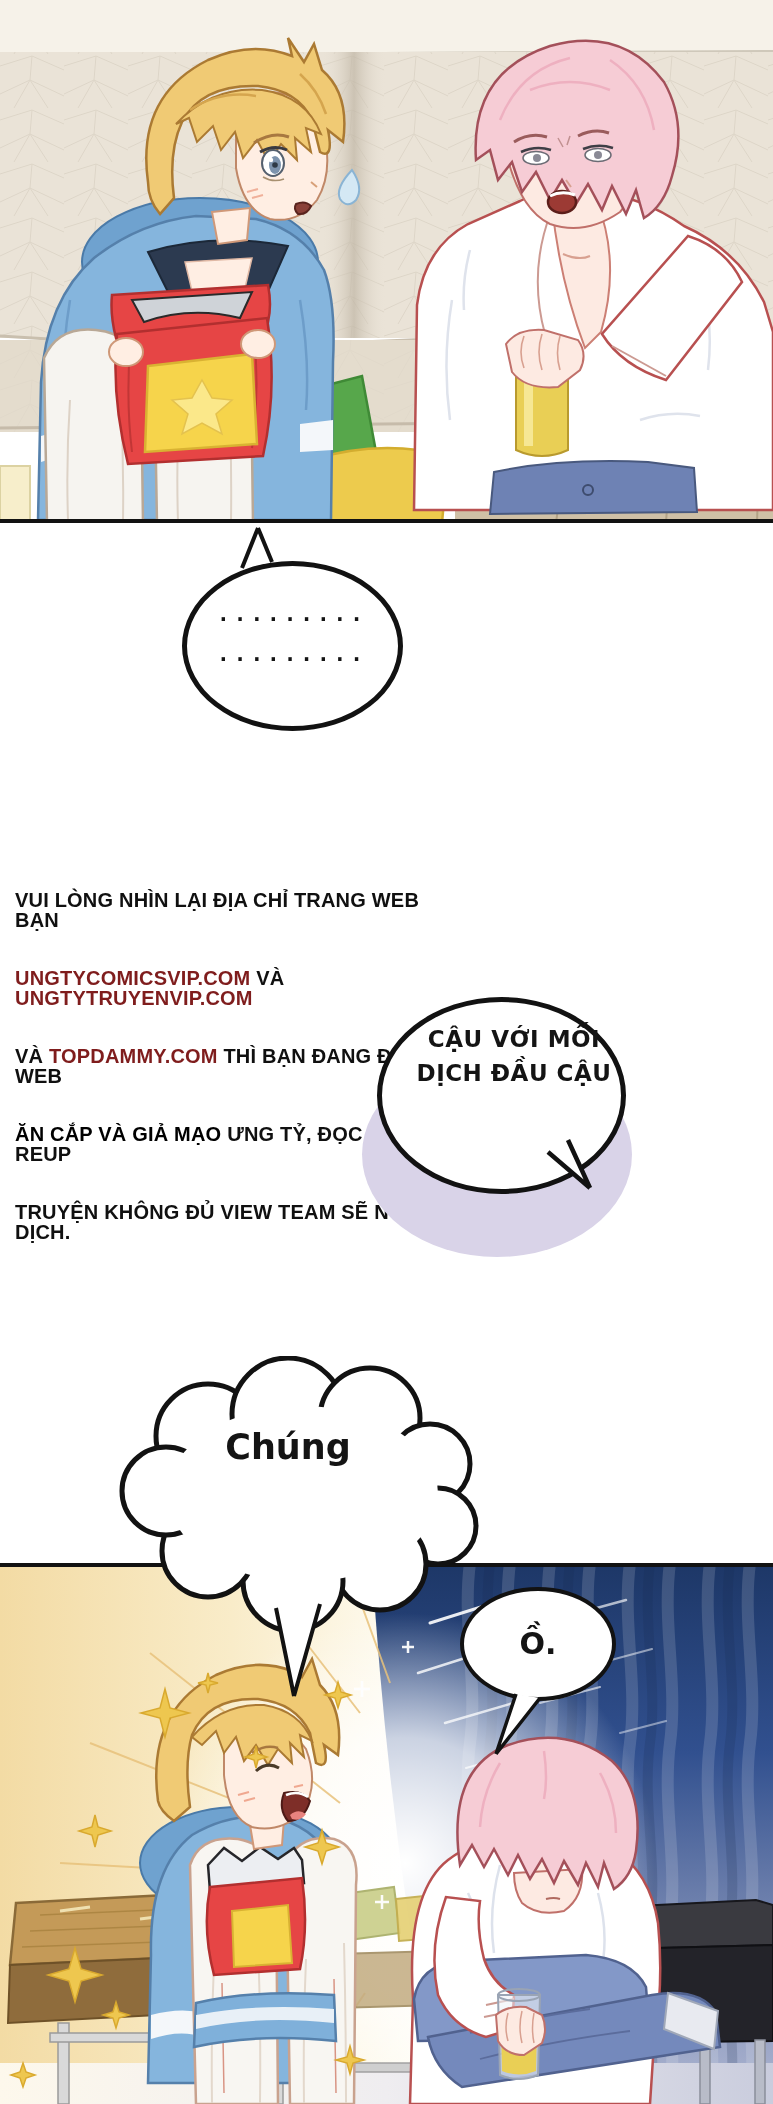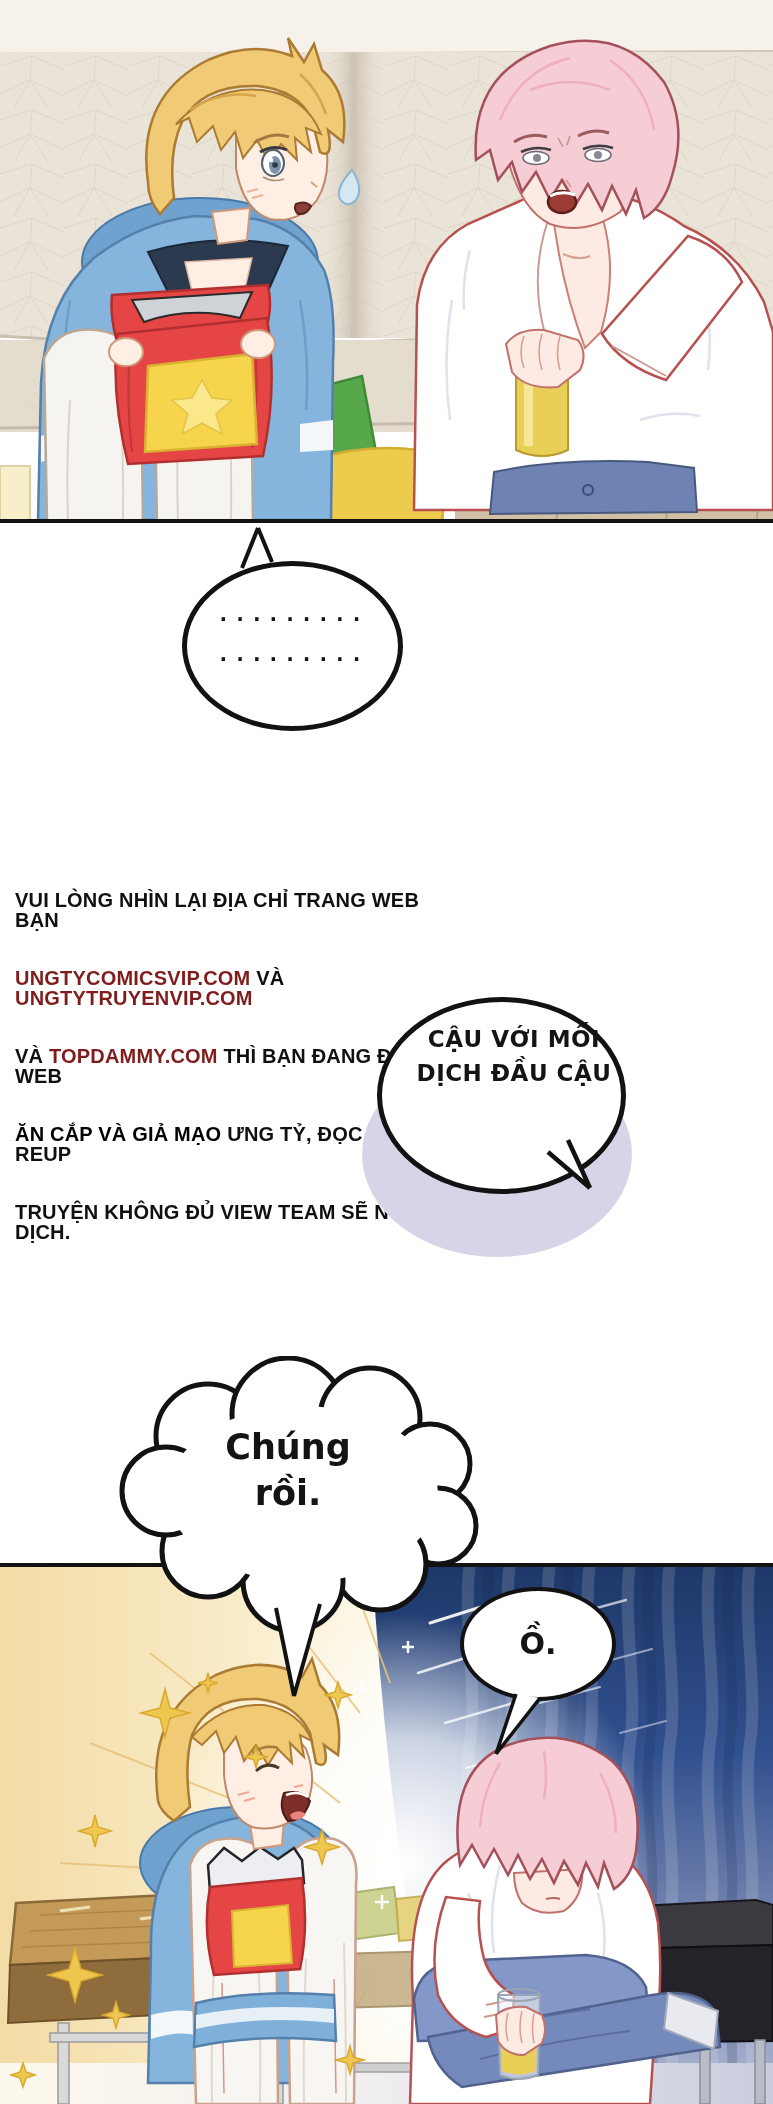--- a/index.html
+++ b/index.html
@@ -353,21 +353,20 @@
     <circle cx="185" cy="225" r="50"></circle>
         <circle cx="100" cy="195" r="46"></circle>
         <circle cx="58" cy="135" r="44"></circle>
   </g>
   <ellipse cx="195" cy="138" rx="135" ry="88" fill="#ffffff"></ellipse>
   <polygon points="168,252 186,340 212,248" fill="#ffffff"></polygon>
   <path d="M168,252 L186,340 M186,340 L212,248" stroke="#121212" stroke-width="4" fill="none"></path>
 </svg>
 <div class="comic cloud-text z6" style="left:138px;top:1424px;width:300px">
   <div>Chúng</div>
-  <div>rồi.</div>
 </div>
 
 <div class="bubble z5" style="left:460px;top:1587px;width:156px;height:114px;border-width:4.5px"></div>
 <svg class="abs z6" style="left:492px;top:1692px" width="56" height="66" viewBox="0 0 56 66">
   <polygon points="24,2 48,6 4,62" fill="#ffffff"></polygon>
   <path d="M24,2 L4,62 M48,6 L4,62" stroke="#121212" stroke-width="3.5" fill="none"></path>
 </svg>
 <div class="comic oh-text z7" style="left:460px;top:1587px;width:156px;height:114px">Ồ.</div>
 
 </div>

